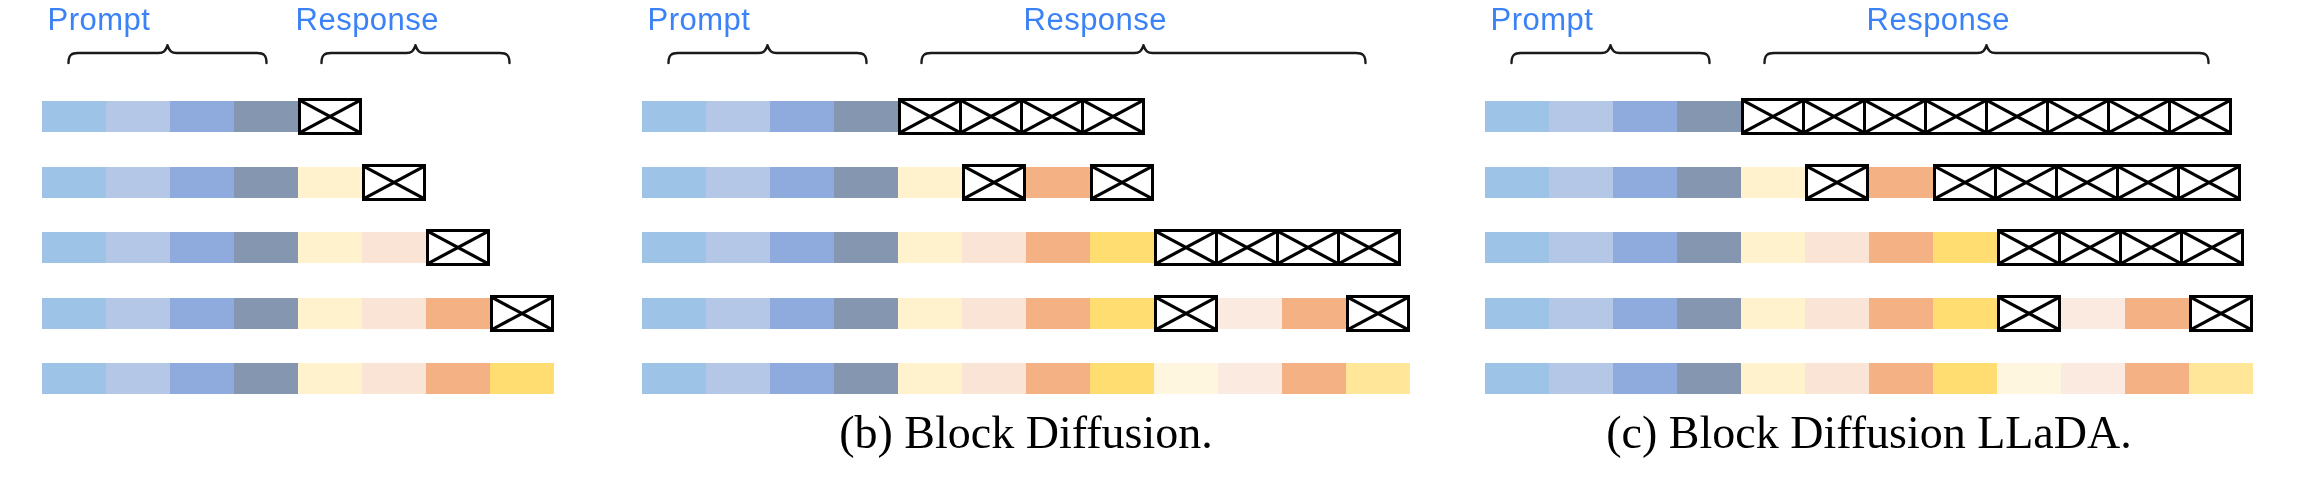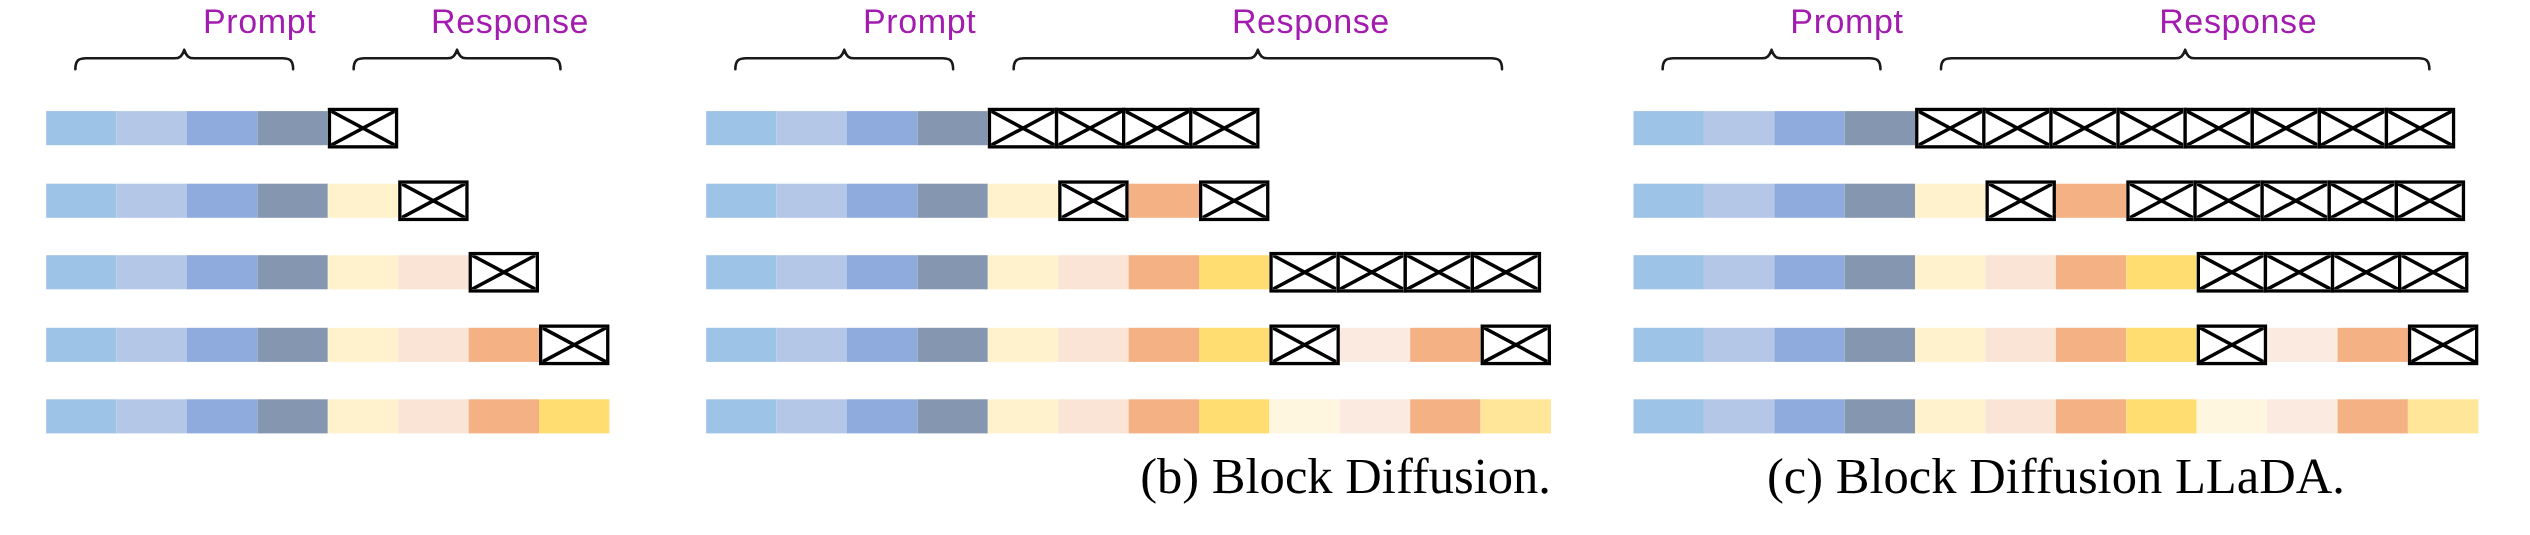--- a/index.html
+++ b/index.html
@@ -6,21 +6,21 @@
   #figure{
     position:relative;
     width:2300px;height:486px;
     background:#ffffff;
     font-family:"Liberation Sans", sans-serif;
     overflow:hidden;
   }
   .panel{position:absolute;top:0;height:486px;}
   .hdr-label{
     position:absolute;top:2px;width:240px;
-    text-align:right;font-size:31px;color:#a21caf;
+    text-align:left;font-size:31px;color:#3b82f6;
     letter-spacing:0.5px;white-space:nowrap;
   }
   .brace{position:absolute;top:44px;height:22px;}
   .row{
     position:absolute;left:0;display:flex;align-items:center;height:37px;
   }
   .cell{width:64px;height:31px;flex:0 0 auto;}
   .cell.mask{
     box-sizing:border-box;width:64px;height:37px;
     background:#ffffff;border:3px solid #000;position:relative;
@@ -235,21 +235,21 @@
         <div class="cell" style="background: rgb(132, 150, 176);"></div>
         <div class="cell" style="background: rgb(255, 242, 204);"></div>
         <div class="cell" style="background: rgb(250, 228, 214);"></div>
         <div class="cell" style="background: rgb(244, 177, 131);"></div>
         <div class="cell" style="background: rgb(255, 221, 112);"></div>
         <div class="cell" style="background: rgb(255, 246, 223);"></div>
         <div class="cell" style="background: rgb(251, 234, 223);"></div>
         <div class="cell" style="background: rgb(244, 177, 131);"></div>
         <div class="cell" style="background: rgb(255, 230, 153);"></div>
       </div>
-      <div class="caption" style="left: 0px; width: 768px; text-align: right;">(b) Block Diffusion.</div>
+      <div class="caption" style="left: 0px; width: 768px;">(b) Block Diffusion.</div>
     </div>
   <div class="panel" style="left: 1485px; width: 768px;">
       <svg class="brace" width="201" height="22" viewBox="0 0 201 22" style="left: 25px;">
         <path d="M 1.5,19 C 1.5,11 4.5,9 11,9 L 91.5,9 C 96.5,9 98.5,7 100.5,1.5 C 102.5,7 104.5,9 109.5,9 L 190,9 C 196.5,9 199.5,11 199.5,19" fill="none" stroke="#1A1A1A" stroke-width="2.4" stroke-linecap="round"></path>
       </svg>
       <div class="hdr-label" style="left: 5.5px;">Prompt</div>
       <svg class="brace" width="447" height="22" viewBox="0 0 447 22" style="left: 278px;">
         <path d="M 1.5,19 C 1.5,11 4.5,9 11,9 L 214.5,9 C 219.5,9 221.5,7 223.5,1.5 C 225.5,7 227.5,9 232.5,9 L 436,9 C 442.5,9 445.5,11 445.5,19" fill="none" stroke="#1A1A1A" stroke-width="2.4" stroke-linecap="round"></path>
       </svg>
       <div class="hdr-label" style="left: 381.5px;">Response</div>

